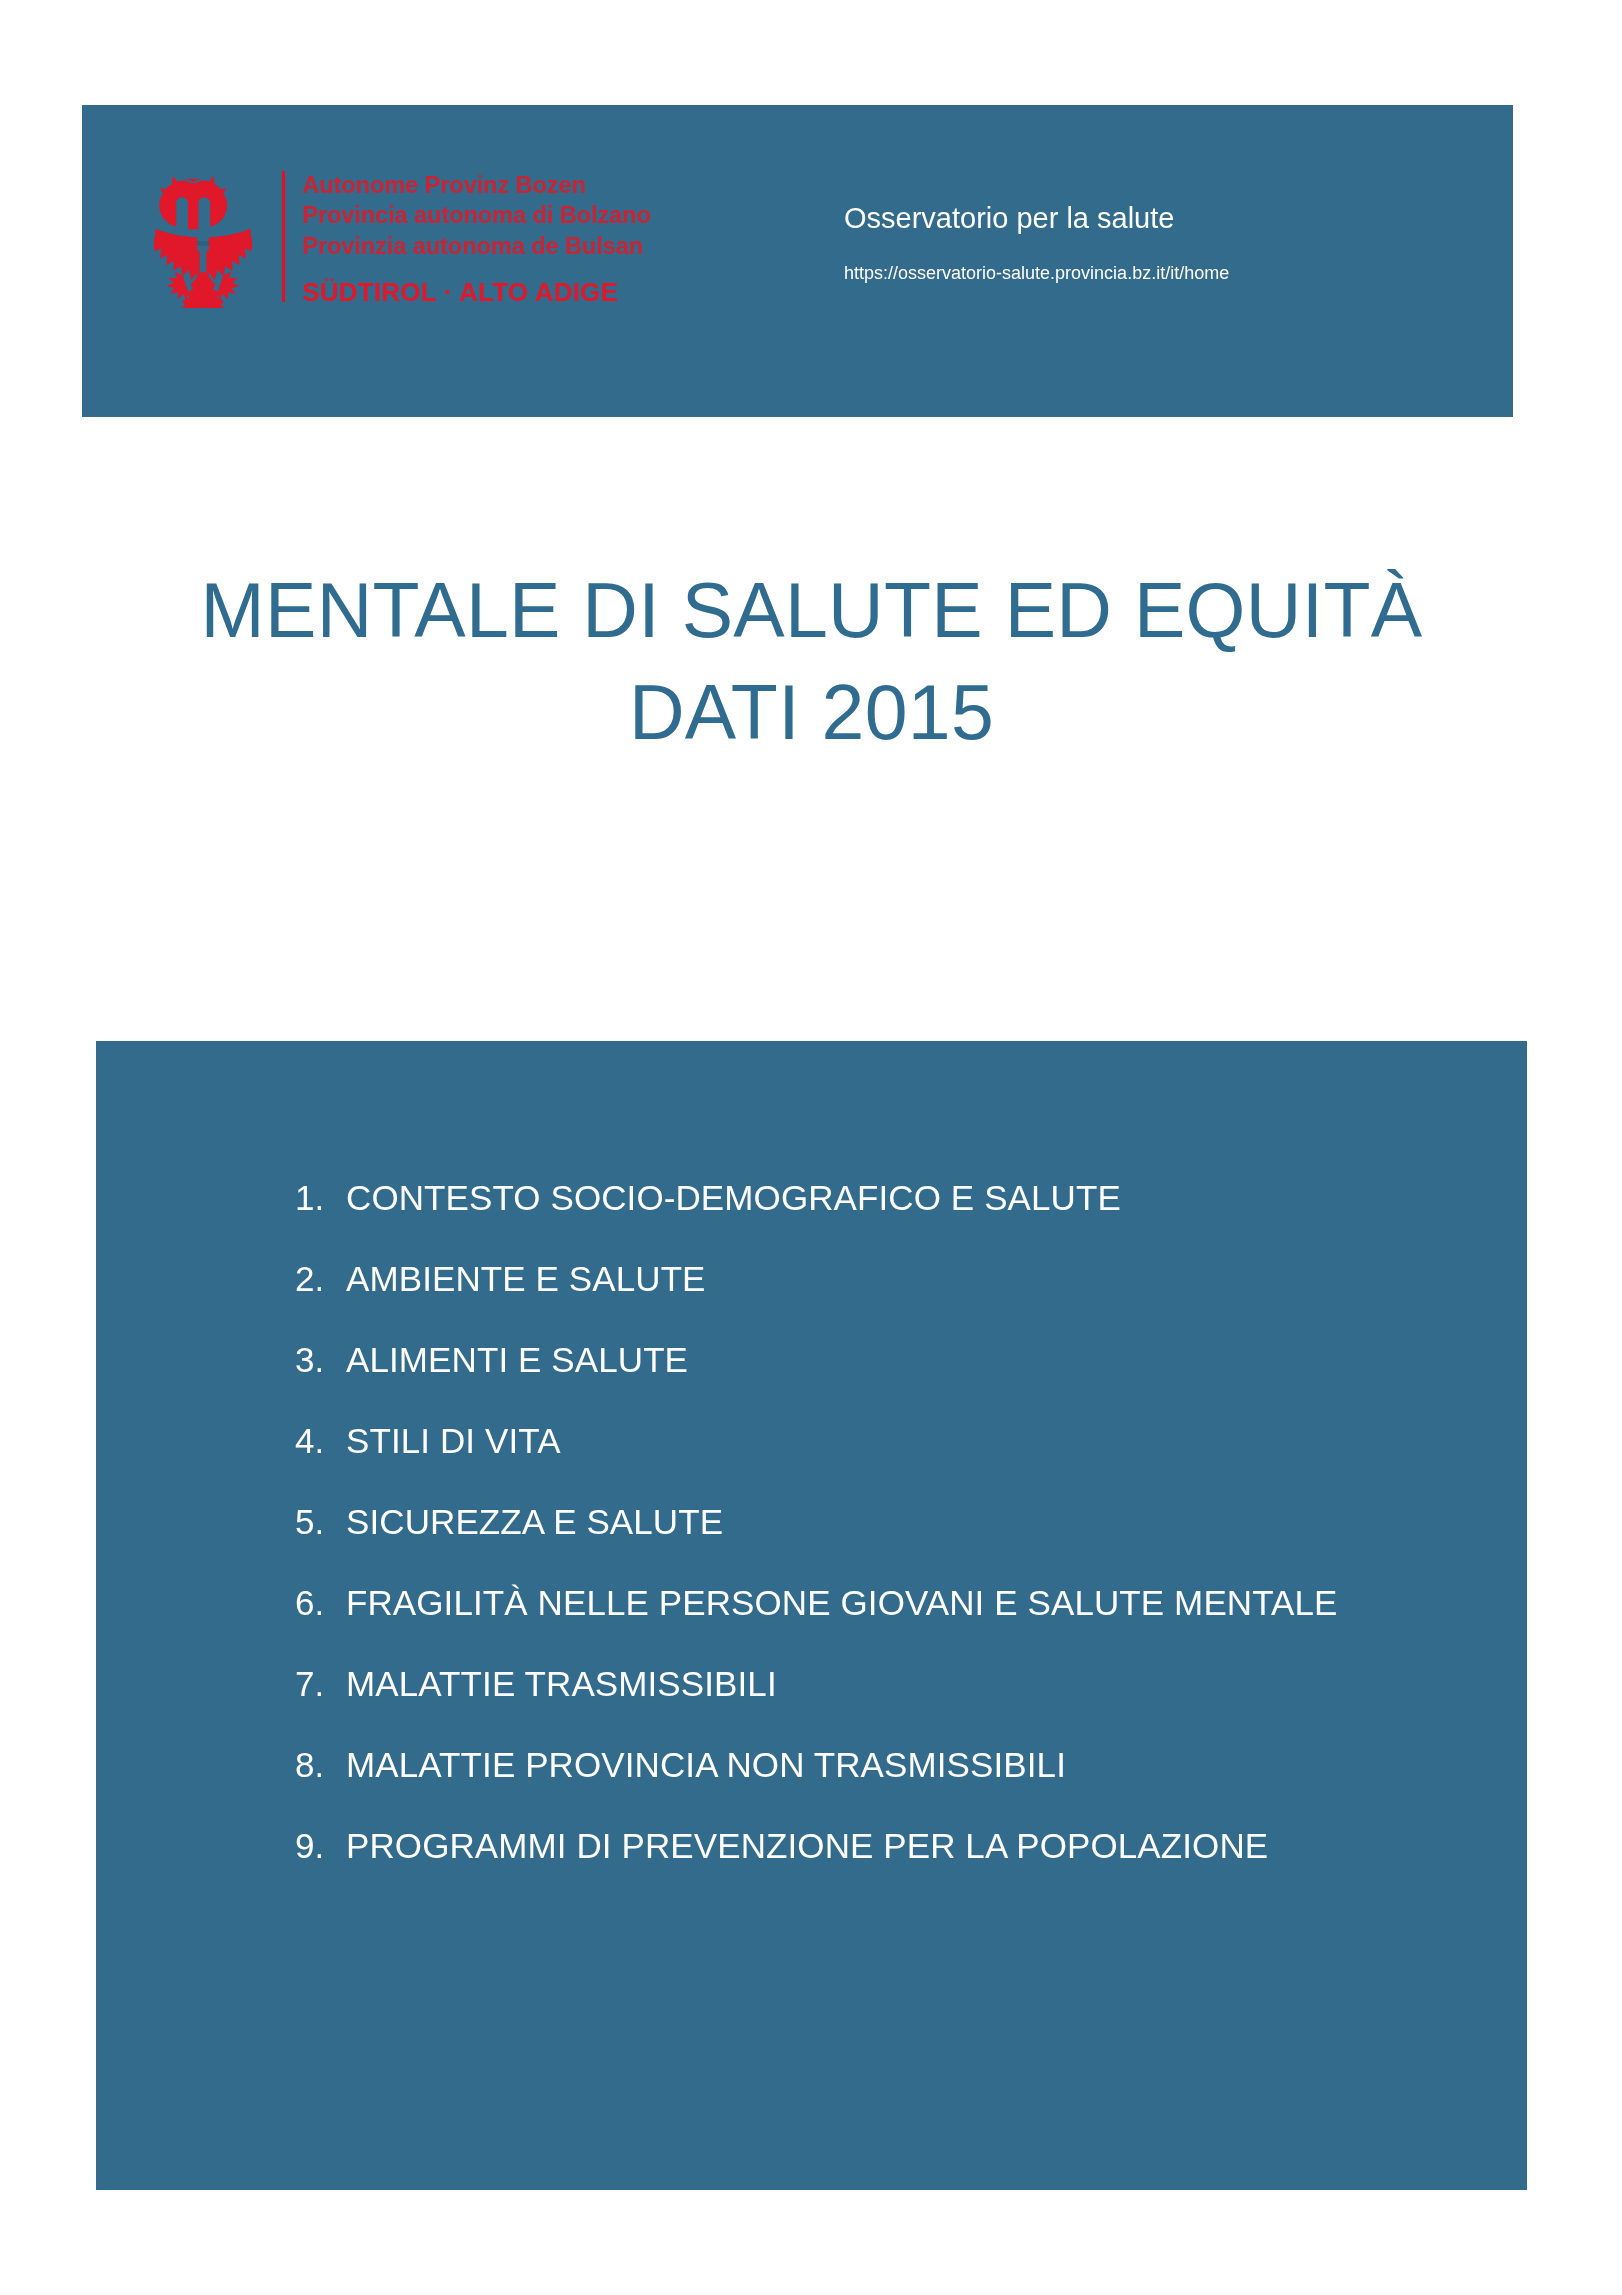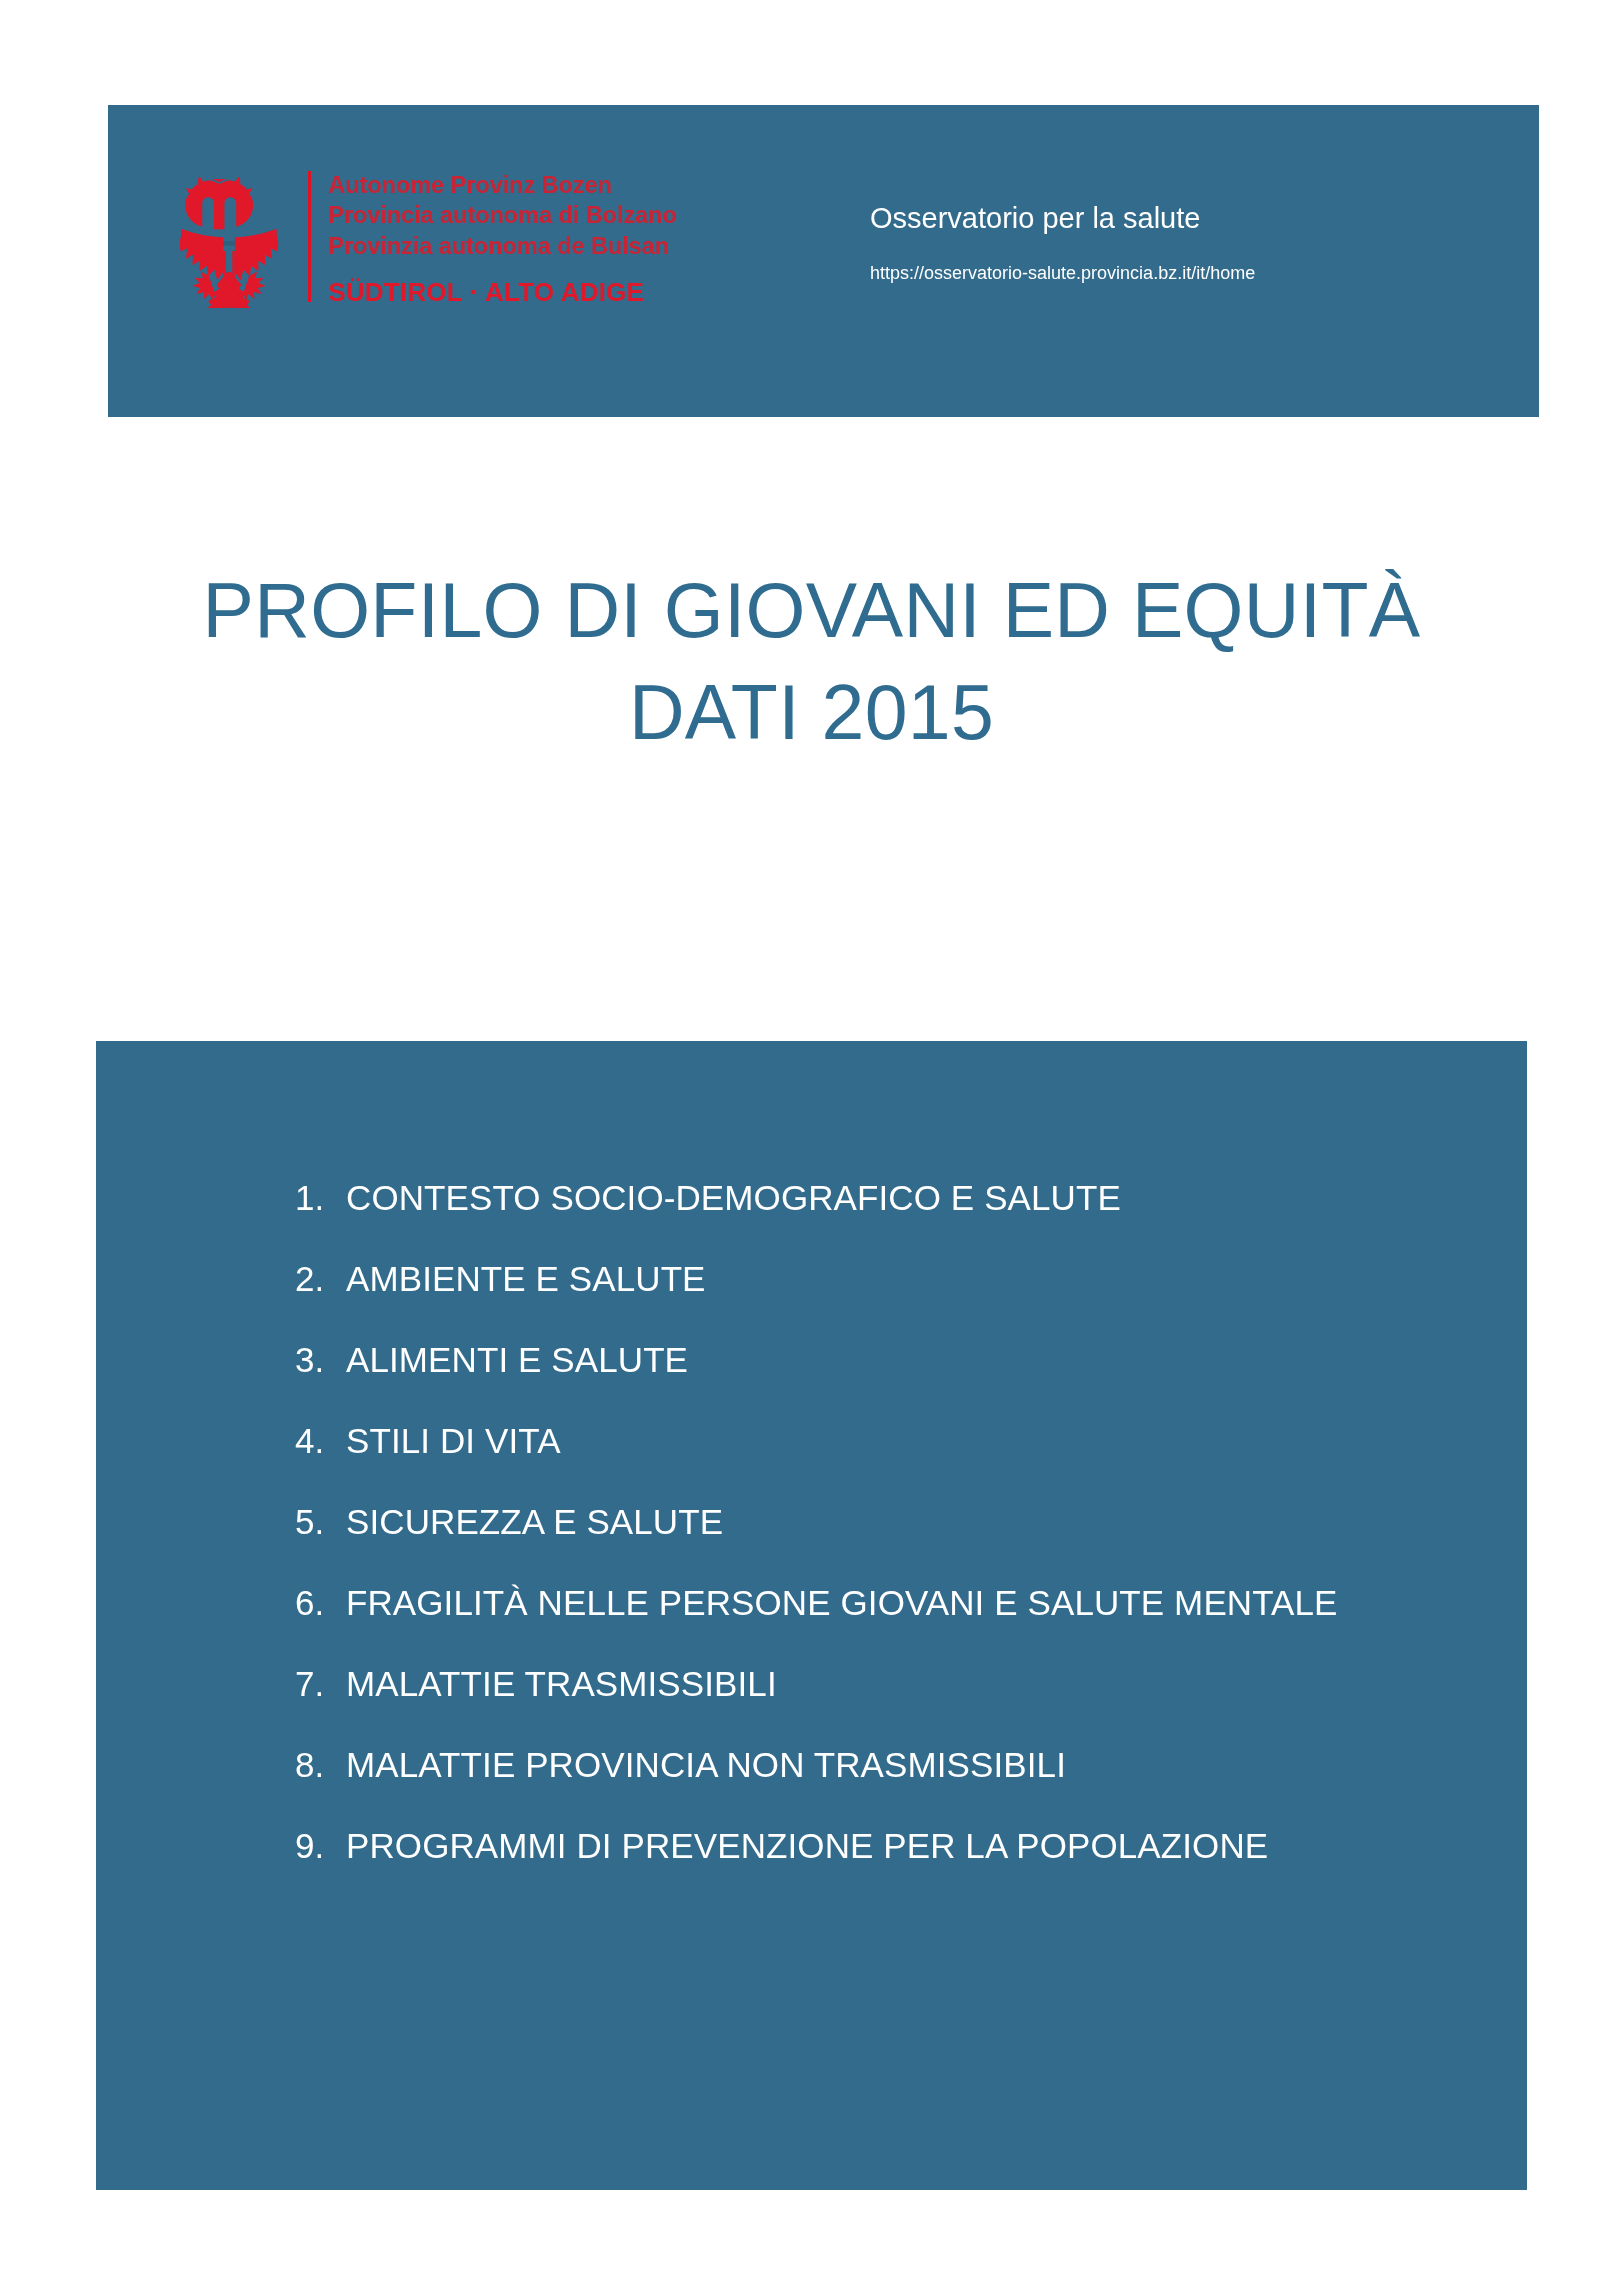--- a/index.html
+++ b/index.html
@@ -11,21 +11,21 @@
     width: 1622px;
     height: 2295px;
     position: relative;
     font-family: "Liberation Sans", sans-serif;
     -webkit-font-smoothing: antialiased;
   }
 
   
   .header-band {
     position: absolute;
-    left: 108px;
+    left: 82px;
     top: 105px;
     width: 1431px;
     height: 312px;
     background: #336B8C;
     box-sizing: border-box;
     padding-left: 48px;
   }
 
   .logo-block {
     position: absolute;
@@ -200,21 +200,21 @@
     </div>
   </div>
 
   <div class="header-right">
     <div class="header-title-line">Osservatorio per la salute</div>
     <div class="header-url-line">https://osservatorio-salute.provincia.bz.it/it/home</div>
   </div>
 </div>
 
 <div class="doc-title">
-  <span class="t-line">PROFILO DI GIOVANI ED EQUITÀ</span>
+  <span class="t-line">MENTALE DI SALUTE ED EQUITÀ</span>
   <span class="t-line">DATI 2015</span>
 </div>
 
 <div class="contents-band">
   <div class="toc-list">
 
     <div class="toc-item">
       <span class="toc-num">1.</span>
       <span class="toc-label">CONTESTO SOCIO-DEMOGRAFICO E SALUTE</span>
     </div>

